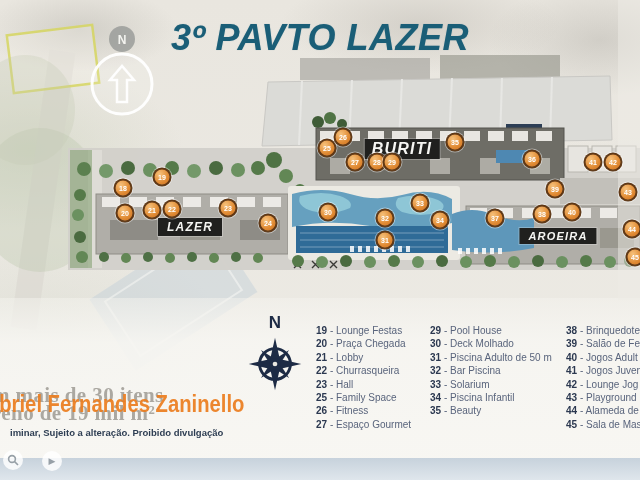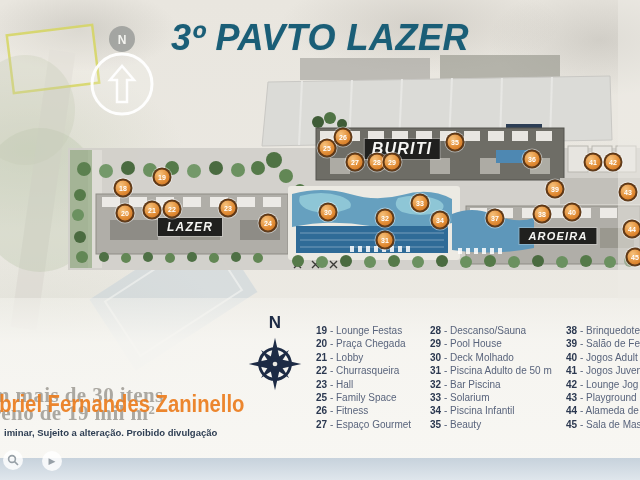--- a/index.html
+++ b/index.html
@@ -49,21 +49,21 @@
   .lg-col.c2{width:90px;}
   .lg-num{font-weight:bold;color:#2b3850;}
 
   .wm-gray{position:absolute;color:#a5a29b;font-family:"Liberation Serif",serif;
     font-weight:bold;font-size:21px;letter-spacing:.4px;opacity:.92;white-space:nowrap;}
   .wm-g1{left:-8px;top:383px;}
   .wm-g2{left:-8px;top:401px;}
   .wm-orange{position:absolute;left:-12px;top:391px;color:#ec7d1e;font-size:23px;
     font-weight:bold;transform:scaleX(.88);transform-origin:left center;
     opacity:.92;white-space:nowrap;}
-  .disclaimer{position:absolute;left:4px;top:427px;font-size:9.5px;font-weight:bold;
+  .disclaimer{position:absolute;left:10px;top:427px;font-size:9.5px;font-weight:bold;
     color:#2e3e53;white-space:nowrap;}
 
   .footer{position:absolute;left:0;bottom:0;width:640px;height:22px;
     background:linear-gradient(180deg,#c7d2dc,#dfe6ec);}
   .ficon{position:absolute;width:20px;height:20px;border-radius:50%;
     background:rgba(255,255,255,.82);display:flex;align-items:center;justify-content:center;
     color:#97a0a7;z-index:5;}
   .ficon.f1{left:3px;top:450px;}
   .ficon.f2{left:42px;top:451px;font-size:9px;}
 </style>
@@ -324,21 +324,20 @@
         <div><span class="lg-num">19</span> - Lounge Festas</div>
         <div><span class="lg-num">20</span> - Praça Chegada</div>
         <div><span class="lg-num">21</span> - Lobby</div>
         <div><span class="lg-num">22</span> - Churrasqueira</div>
         <div><span class="lg-num">23</span> - Hall</div>
         <div><span class="lg-num">25</span> - Family Space</div>
         <div><span class="lg-num">26</span> - Fitness</div>
         <div><span class="lg-num">27</span> - Espaço Gourmet</div>
       </div>
     <div class="lg-col c1" id="lgcol1">
-        <div><span class="lg-num">28</span> - Descanso/Sauna</div>
         <div><span class="lg-num">29</span> - Pool House</div>
         <div><span class="lg-num">30</span> - Deck Molhado</div>
         <div><span class="lg-num">31</span> - Piscina Adulto de 50 m</div>
         <div><span class="lg-num">32</span> - Bar Piscina</div>
         <div><span class="lg-num">33</span> - Solarium</div>
         <div><span class="lg-num">34</span> - Piscina Infantil</div>
         <div><span class="lg-num">35</span> - Beauty</div>
       </div>
     <div class="lg-col c2" id="lgcol2">
         <div><span class="lg-num">38</span> - Brinquedote</div>

